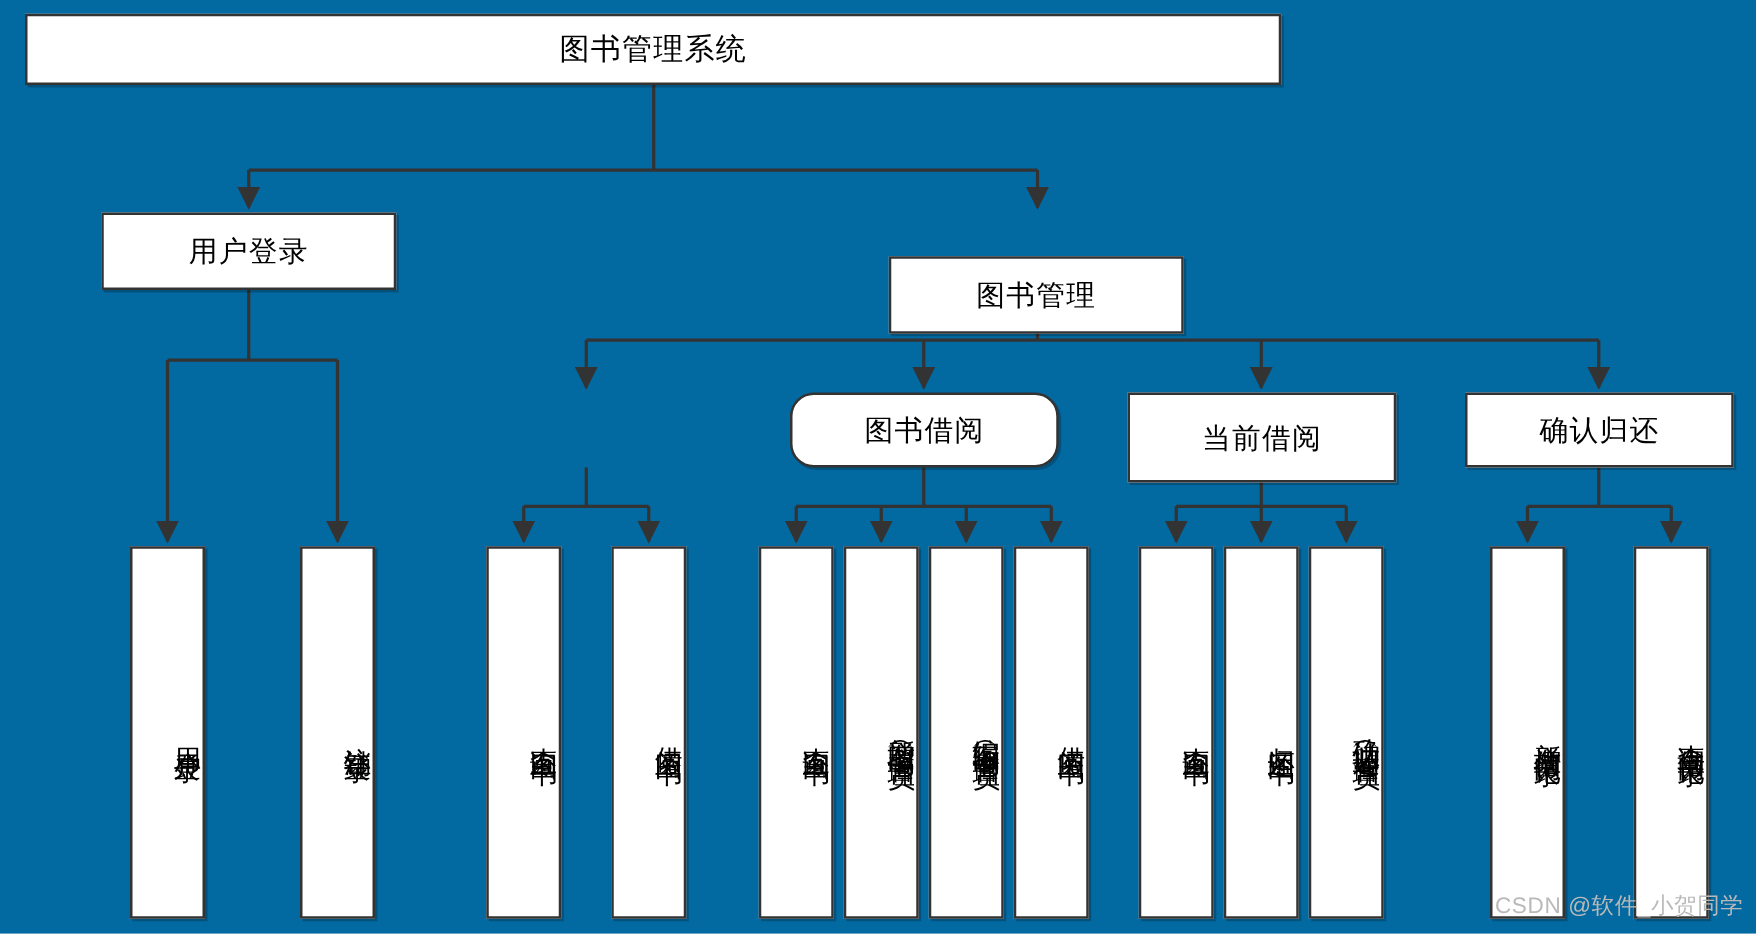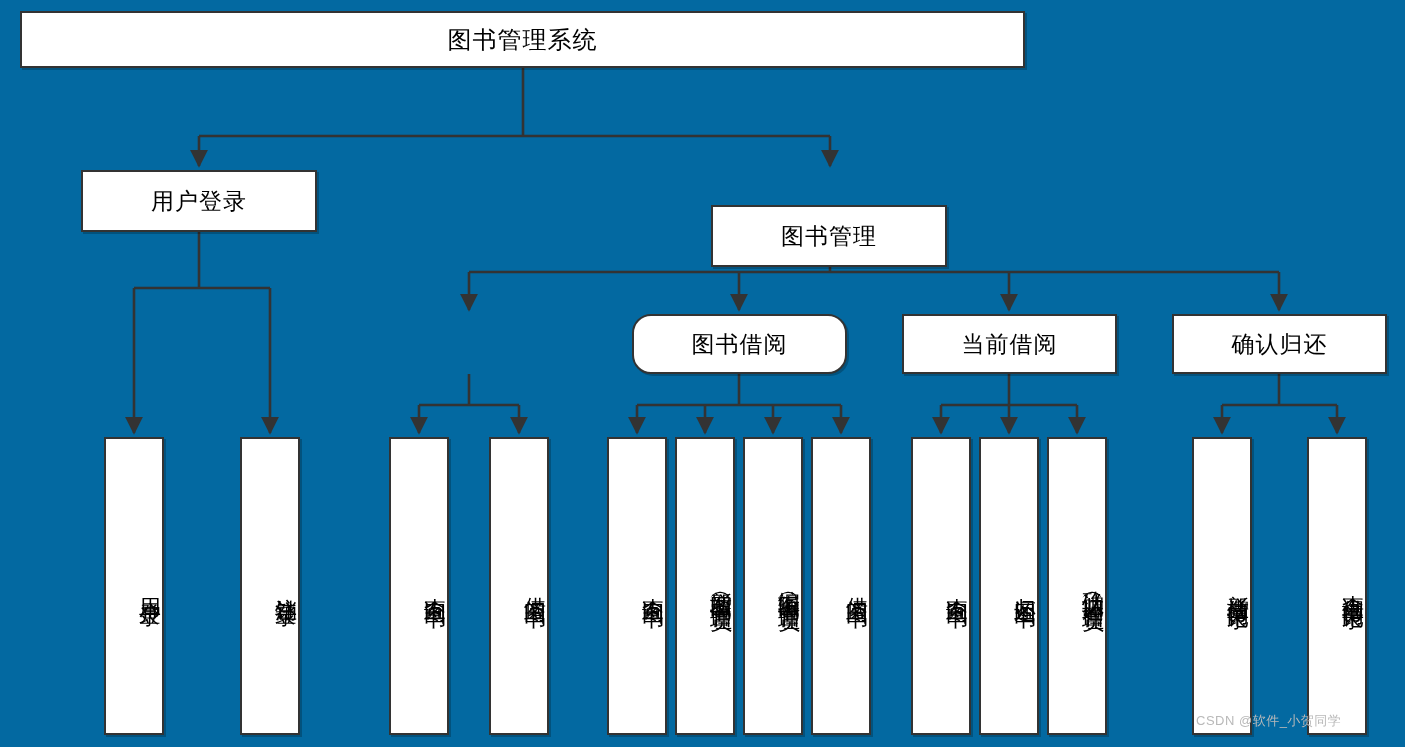--- a/index.html
+++ b/index.html
@@ -56,21 +56,21 @@
     justify-content: center;
   }
   .node.v .vtext {
     writing-mode: vertical-rl;
     text-orientation: upright;
     display: block;
     white-space: nowrap;
   }
   .watermark {
     position: absolute;
-    font-size: 13px;
+    font-size: 18px;
     color: #b9b9b9;
     letter-spacing: 0.5px;
     white-space: nowrap;
     pointer-events: none;
     font-family: "Liberation Sans", "DejaVu Sans", sans-serif;
   }
 </style>
 </head>
 <body>
 
@@ -125,21 +125,21 @@
       <path d="M 1337 405 L 1337 433" marker-end="url(#arrow)"></path>
     </g>
   </svg>
 
   <div class="node h root" style="left:20px; top:11px; width:1005px; height:57px;">图书管理系统</div>
 
   <div class="node h" style="left:81px; top:170px; width:236px; height:62px;">用户登录</div>
   <div class="node h" style="left:711px; top:170px; width:236px; height:62px;margin-top:35px;">图书管理</div>
 
   <div class="node h" style="left:632px; top:314px; width:215px; height:60px;border-radius:19px;">图书借阅</div>
-  <div class="node h" style="left:902px; top:314px; width:215px; height:60px;">当前借阅</div>
+  <div class="node h" style="left:902px; top:314px; width:215px; height:72px;">当前借阅</div>
   <div class="node h" style="left:1172px; top:314px; width:215px; height:60px;">确认归还</div>
 
   <div class="node v" style="left:104px; top:437px; width:60px; height:298px;">
     <span class="vtext">用户登录</span>
   </div>
   <div class="node v" style="left:240px; top:437px; width:60px; height:298px;">
     <span class="vtext">注销登录</span>
   </div>
 
   <div class="node v" style="left:389px; top:437px; width:60px; height:298px;">

